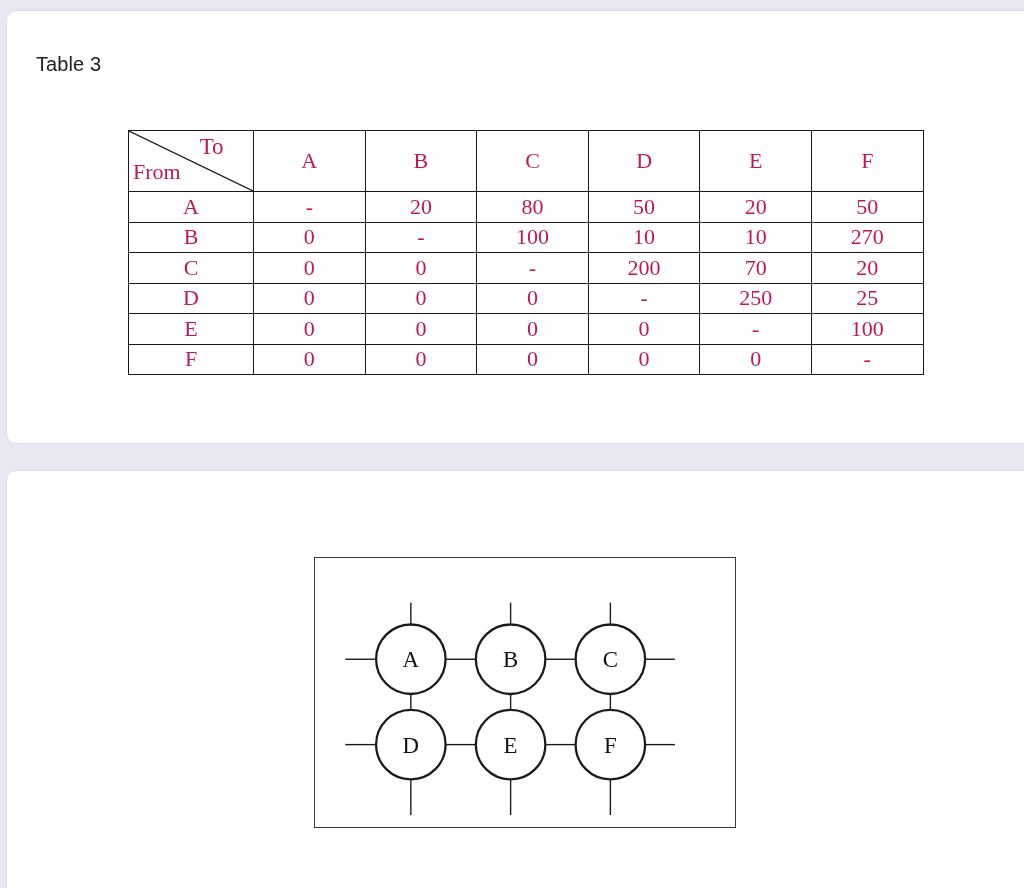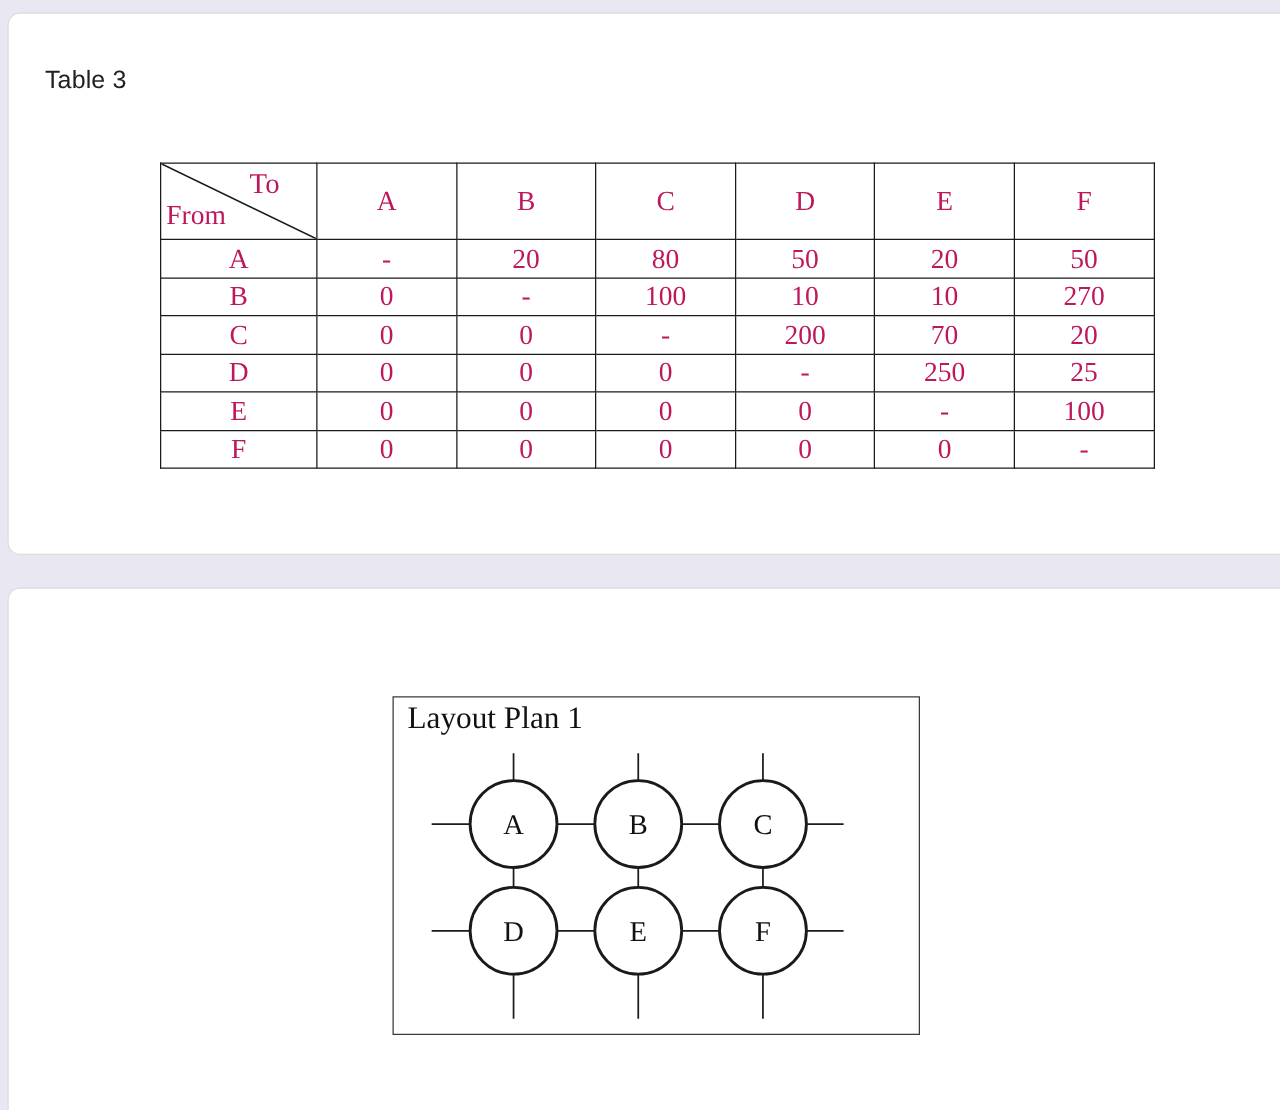--- a/index.html
+++ b/index.html
@@ -197,21 +197,20 @@
           <td>0</td>
           <td>0</td>
           <td>-</td>
         </tr>
       </tbody>
   </table>
 </div>
 
 <div class="card card-2">
   <div class="layout-box">
-    <div class="layout-title">Layout Plan 1</div>
     <svg id="plan-svg" class="plan" viewBox="0 0 422 271">
         <line x1="96" y1="45" x2="96" y2="67"></line>
         <line x1="30" y1="102" x2="61" y2="102"></line>
         <line x1="131" y1="102" x2="161.5" y2="102"></line>
         <line x1="96" y1="137" x2="96" y2="153"></line>
         <line x1="196.5" y1="45" x2="196.5" y2="67"></line>
         <line x1="231.5" y1="102" x2="262" y2="102"></line>
         <line x1="196.5" y1="137" x2="196.5" y2="153"></line>
         <line x1="297" y1="45" x2="297" y2="67"></line>
         <line x1="332" y1="102" x2="362" y2="102"></line>

